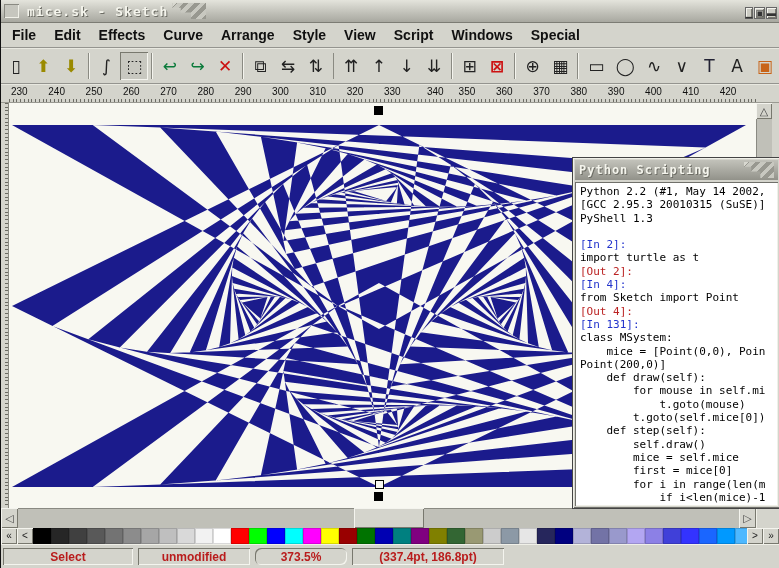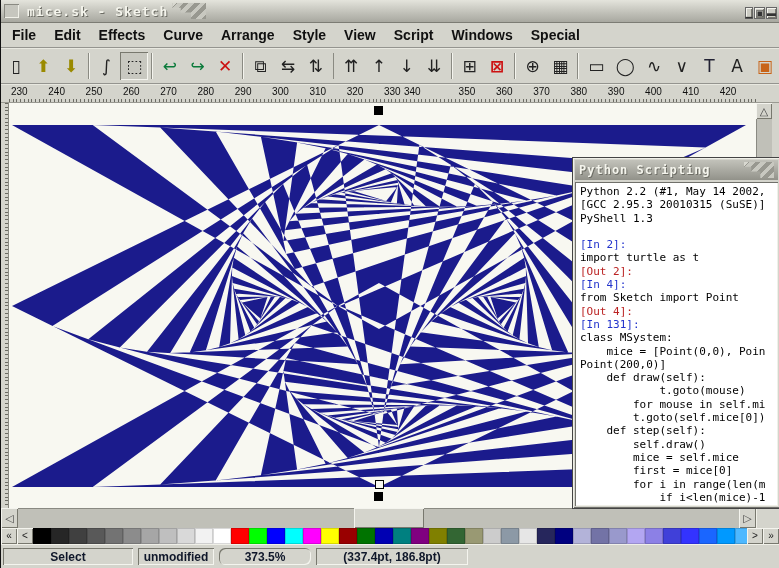--- a/index.html
+++ b/index.html
@@ -88,23 +88,23 @@
   
   .paletterow{height:16px;display:flex;align-items:stretch;background:#d4d4cc;}
   .pal-btn{width:16px;font-size:10px;line-height:15px;text-align:center;color:#222;cursor:pointer;
     background:#d4d4cc;box-shadow:inset 1px 1px #f4f4ee, inset -1px -1px #78786e;}
   .swatches{display:flex;overflow:hidden;flex:1;}
   .swatch{width:18px;height:16px;flex:0 0 18px;cursor:pointer;box-shadow:inset 0 0 0 1px rgba(0,0,0,.15);}
   
   .statusrow{height:21px;display:flex;align-items:center;background:#d4d4cc;padding:1px 2px;gap:5px;
     border-top:1px solid #f0f0e8;}
   .status-field{height:17px;display:flex;align-items:center;justify-content:center;
-    font-weight:bold;font-size:12px;color:#0f172a;background:#d4d4cc;
+    font-weight:bold;font-size:12px;color:#b91c1c;background:#d4d4cc;
     box-shadow:inset 1px 1px #78786e, inset -1px -1px #f4f4ee;white-space:nowrap;overflow:hidden;}
-  .sf0{width:130px;} .sf1{width:76px;} .sf2{width:92px;border-radius:6px;} .sf3{width:152px;} .sf4{flex:1;margin-right:14px;}
+  .sf0{width:130px;} .sf1{width:112px;} .sf2{width:92px;border-radius:6px;} .sf3{width:152px;} .sf4{flex:1;margin-right:14px;}
 </style>
 </head>
 <body>
 
 <div id="app">
 
   <div class="titlebar">
     <div class="win-icon"></div>
     <span class="title-text">mice.sk - Sketch</span>
     <span class="torn"></span>
@@ -220,21 +220,21 @@
         <span style="left: 39.3px;">240</span>
         <span style="left: 76.6px;">250</span>
         <span style="left: 113.9px;">260</span>
         <span style="left: 151.2px;">270</span>
         <span style="left: 188.5px;">280</span>
         <span style="left: 225.8px;">290</span>
         <span style="left: 263.1px;">300</span>
         <span style="left: 300.4px;">310</span>
         <span style="left: 337.7px;">320</span>
         <span style="left: 375px;">330</span>
-        <span style="left: 395px;">340</span>
+        <span style="left: 418px;">340</span>
         <span style="left: 449.6px;">350</span>
         <span style="left: 486.9px;">360</span>
         <span style="left: 524.2px;">370</span>
         <span style="left: 561.5px;">380</span>
         <span style="left: 598.8px;">390</span>
         <span style="left: 636.1px;">400</span>
         <span style="left: 673.4px;">410</span>
         <span style="left: 710.7px;">420</span>
       </div>
     <div class="ruler-right"></div>
@@ -276,22 +276,22 @@
           <div class="line p">import turtle as t</div>
           <div class="line o">[Out 2]:</div>
           <div class="line i">[In 4]:</div>
           <div class="line p">from Sketch import Point</div>
           <div class="line o">[Out 4]:</div>
           <div class="line i">[In 131]:</div>
           <div class="line p">class MSystem:</div>
           <div class="line p">    mice = [Point(0,0), Poin</div>
           <div class="line p">Point(200,0)]</div>
           <div class="line p">    def draw(self):</div>
+          <div class="line p">        for mouse in self.mi</div>
           <div class="line p">            t.goto(mouse)</div>
-          <div class="line p">        for mouse in self.mi</div>
           <div class="line p">        t.goto(self.mice[0])</div>
           <div class="line p">    def step(self):</div>
           <div class="line p">        self.draw()</div>
           <div class="line p">        mice = self.mice</div>
           <div class="line p">        first = mice[0]</div>
           <div class="line p">        for i in range(len(m</div>
           <div class="line p">            if i&lt;len(mice)-1</div>
         </div>
     </div>
   </div>

